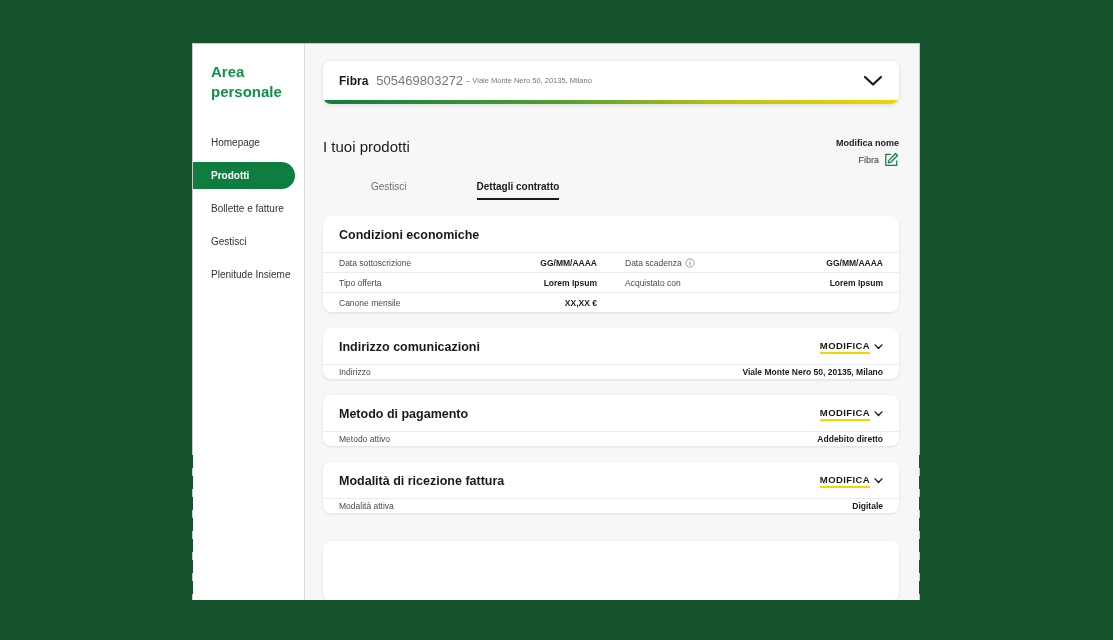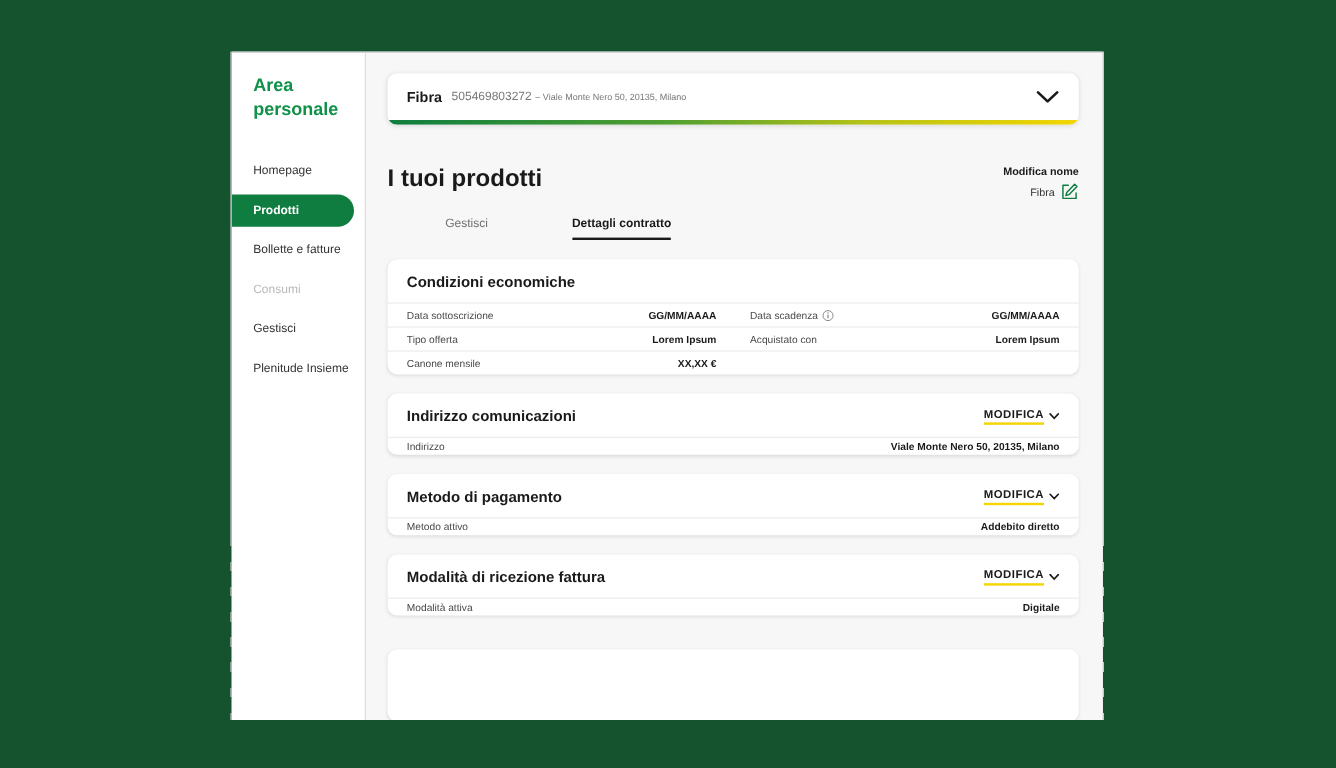--- a/index.html
+++ b/index.html
@@ -43,27 +43,27 @@
     border-radius:0 16px 16px 0;margin-right:9px;padding-top:8px;padding-bottom:8px;}
   .nav-item.disabled{color:var(--disabled-gray);cursor:default;}
 
   
   .main{flex:1;background:var(--content-bg);padding:17px 20px 0 18px;overflow:hidden;}
 
   .product-card{background:#fff;border-radius:8px;box-shadow:0 1px 4px rgba(0,0,0,.12);
     overflow:hidden;cursor:pointer;}
   .product-row{display:flex;align-items:center;height:39px;padding:0 16px;}
   .product-name{font-size:12px;font-weight:bold;}
-  .product-code{font-size:10px;color:#777;margin-left:8px;}
+  .product-code{font-size:13px;color:#777;margin-left:8px;}
   .product-address{font-size:7.5px;color:#777;margin-left:3px;}
   .product-chevron{margin-left:auto;display:flex;align-items:center;}
   .product-strip{height:4px;background:linear-gradient(to right,#0e7d3f 0%,#4f9e31 40%,#b8c317 70%,#f3d500 100%);}
 
   .content-header{display:flex;justify-content:space-between;align-items:flex-start;margin-top:34px;}
-  .page-title{font-size:20px;font-weight:bold;color:var(--text-dark);}
+  .page-title{font-size:15px;font-weight:normal;color:var(--text-dark);}
   .rename{display:flex;flex-direction:column;align-items:flex-end;gap:4px;}
   .rename-label{font-size:9px;font-weight:bold;}
   .rename-row{display:flex;align-items:center;gap:5px;cursor:pointer;}
   .rename-value{font-size:9px;color:#333;}
 
   .tabs{display:flex;gap:22px;margin-top:14px;}
   .tab{font-size:10px;color:#6f6f6f;padding-bottom:6px;cursor:pointer;margin-left:48px;}
   .tab.active{color:var(--text-dark);font-weight:bold;border-bottom:2px solid #1a1a1a;}
 
   .card{background:#fff;border-radius:8px;box-shadow:0 1px 3px rgba(0,0,0,.10);margin-top:16px;}
@@ -97,21 +97,20 @@
 
     <aside class="sidebar">
       <div class="sidebar-title">
         <span>Area</span><br>
         <span>personale</span>
       </div>
       <nav class="nav">
         <div class="nav-item">Homepage</div>
         <div class="nav-item active">Prodotti</div>
         <div class="nav-item">Bollette e fatture</div>
-        <div class="nav-item disabled">Consumi</div>
         <div class="nav-item">Gestisci</div>
         <div class="nav-item">Plenitude Insieme</div>
       </nav>
     </aside>
 
     <main class="main">
 
       <div class="product-card">
         <div class="product-row">
           <span class="product-name">Fibra</span>

